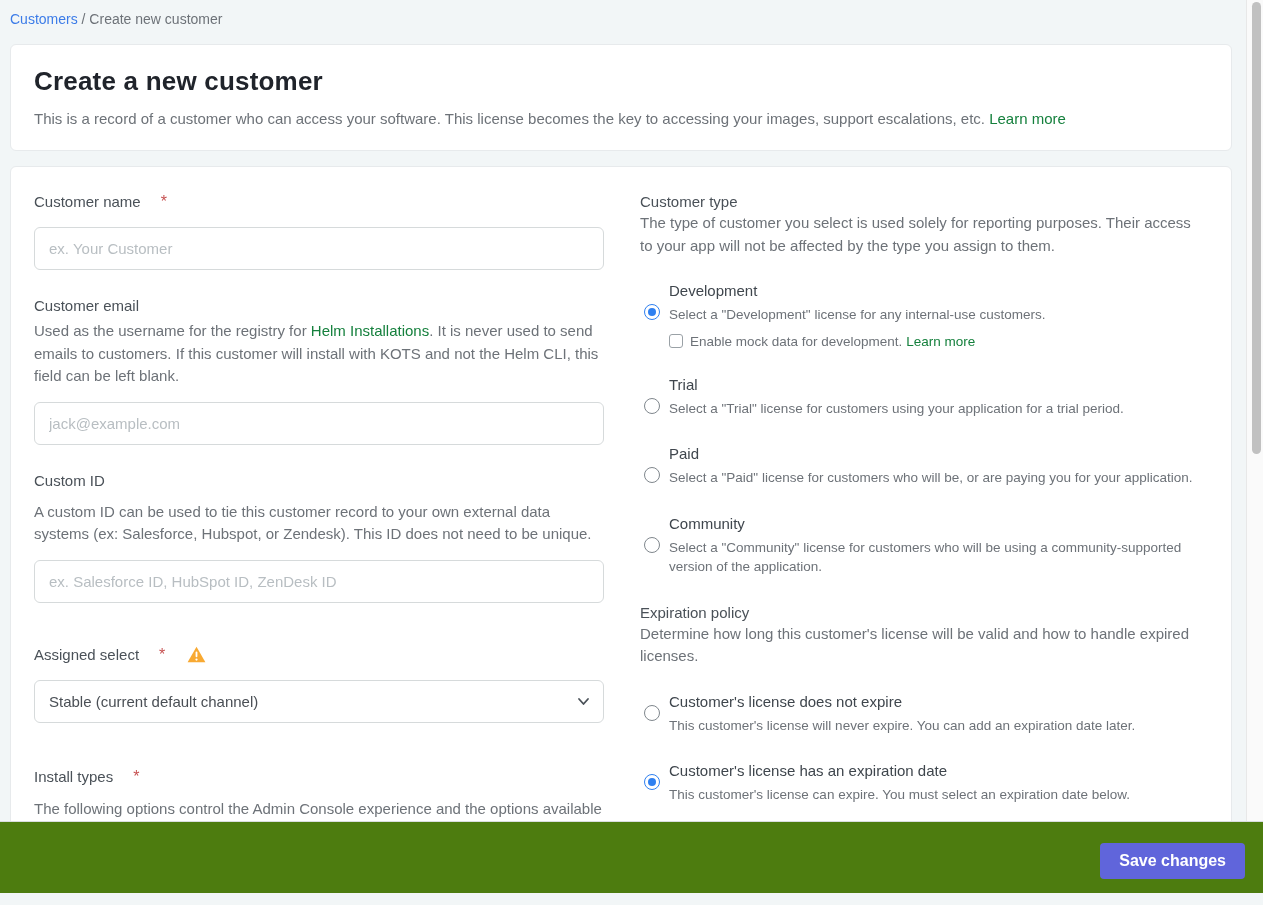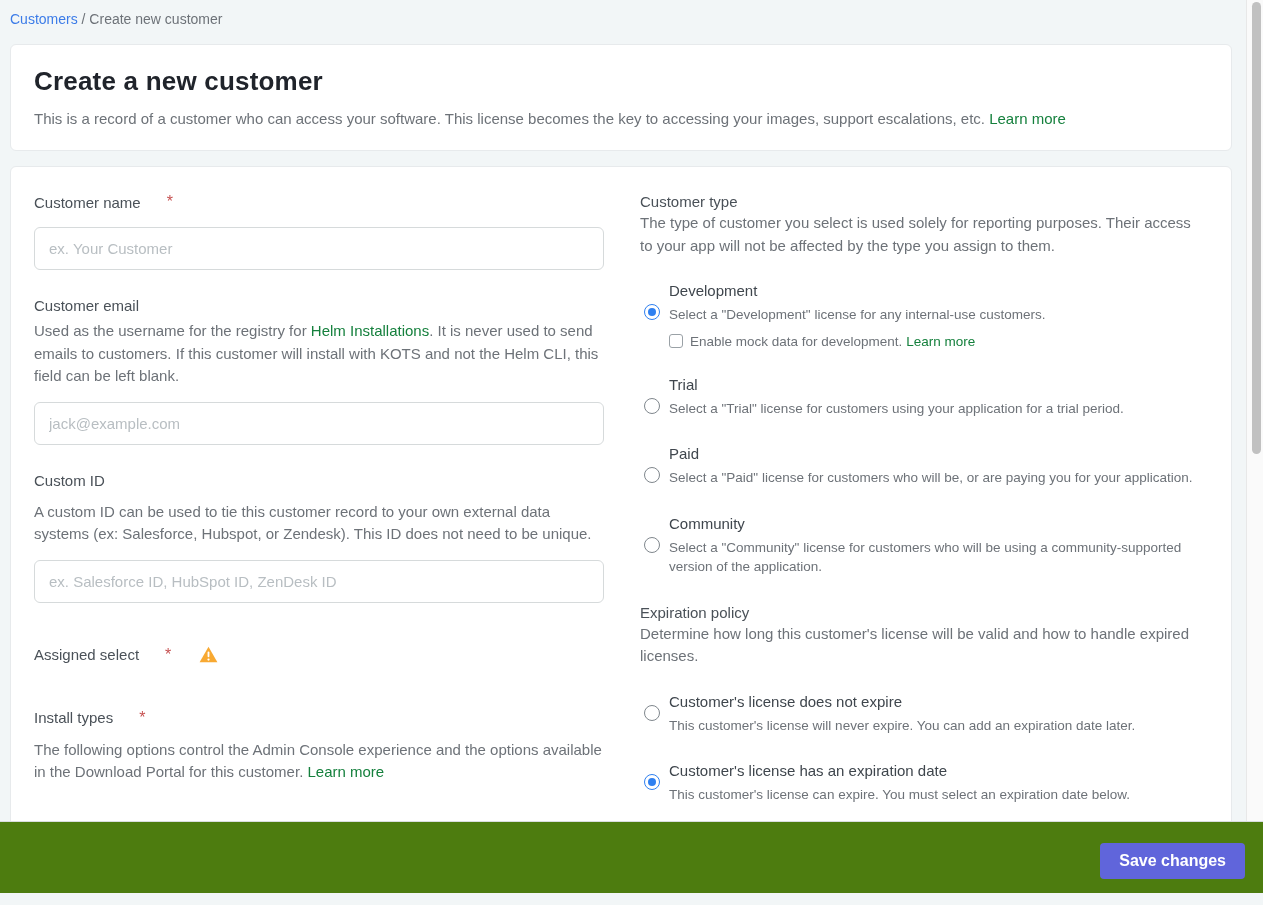--- a/index.html
+++ b/index.html
@@ -46,21 +46,21 @@
   }
   .text-input::placeholder { color: #b8bec2; }
   .select-wrap { position: relative; }
   select.text-input { -webkit-appearance: none; appearance: none; padding-right: 36px; color: #4a4f55; }
   .select-chevron { position: absolute; right: 14px; top: 14px; pointer-events: none; }
 
   .mt6 { margin-top: 6px; } .mt12 { margin-top: 12px; } .mt14 { margin-top: 14px; }
   .mt16 { margin-top: 16px; } .mt27 { margin-top: 27px; } .mt43 { margin-top: 43px; }
   .mt45 { margin-top: 45px; }
 
-  .label-row { display: flex; align-items: center; gap: 22px; }
+  .label-row { display: flex; align-items: flex-start; gap: 16px; }
   .warn-icon { margin-left: 6px; display: inline-flex; }
 
   
   .section-desc { margin-top: 2px; font-size: 15px; color: #6d7278; line-height: 1.5; }
   .options { margin-top: 25px; }
   .option { display: flex; gap: 9px; padding-left: 4px; margin-bottom: 27px; }
   .option-title { font-size: 15px; color: #3f464d; font-weight: 500; }
   .option-desc { margin-top: 6px; font-size: 13.5px; color: #6d7278; line-height: 1.45; }
   .radio {
     flex: none; width: 16px; height: 16px; border-radius: 50%;
@@ -146,20 +146,30 @@
           <span class="field-label">Assigned select</span>
           <span class="req">*</span>
           <span class="warn-icon">
             <svg width="19" height="17" viewBox="0 0 19 17">
               <path d="M9.5 0.8 L18.4 16.2 L0.6 16.2 Z" fill="#f8a932"></path>
               <rect x="8.6" y="5.6" width="1.8" height="5.6" rx="0.9" fill="#ffffff"></rect>
               <circle cx="9.5" cy="13.6" r="1.1" fill="#ffffff"></circle>
             </svg>
           </span>
         </div>
+        <div class="select-wrap mt16">
+          <select class="text-input">
+            <option>Stable (current default channel)</option>
+          </select>
+          <span class="select-chevron">
+            <svg width="13" height="13" viewBox="0 0 13 13">
+                <polyline points="2,4 6.5,9 11,4" fill="none" stroke="#4a5158" stroke-width="1.8" stroke-linecap="round" stroke-linejoin="round"></polyline>
+              </svg>
+          </span>
+        </div>
 
         <div class="label-row mt45">
           <span class="field-label">Install types</span>
           <span class="req">*</span>
         </div>
         <div class="field-desc mt12">
           <span>The following options control the Admin Console experience and the options available in the Download Portal for this customer.</span>
           <a class="inline-link">Learn more</a>
         </div>
       </div>

